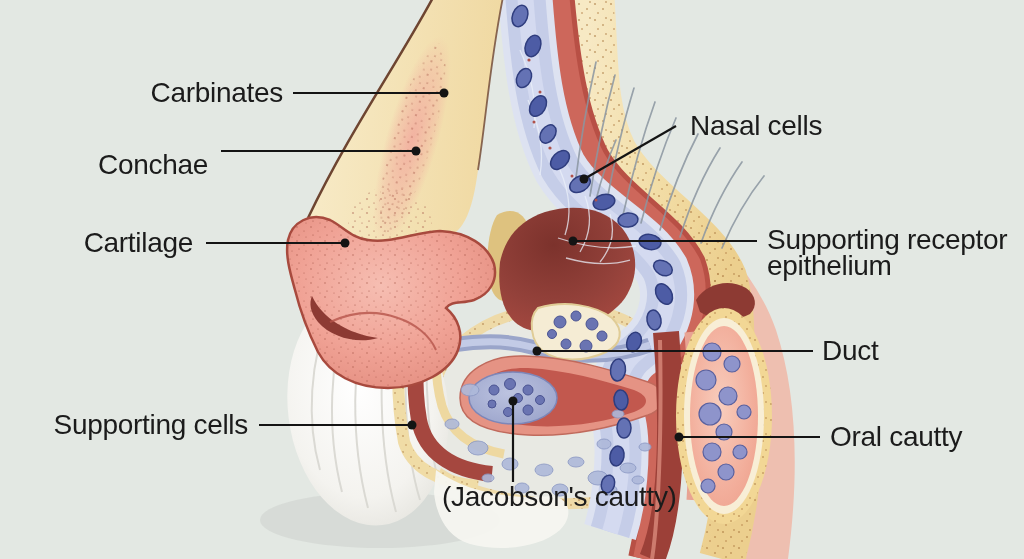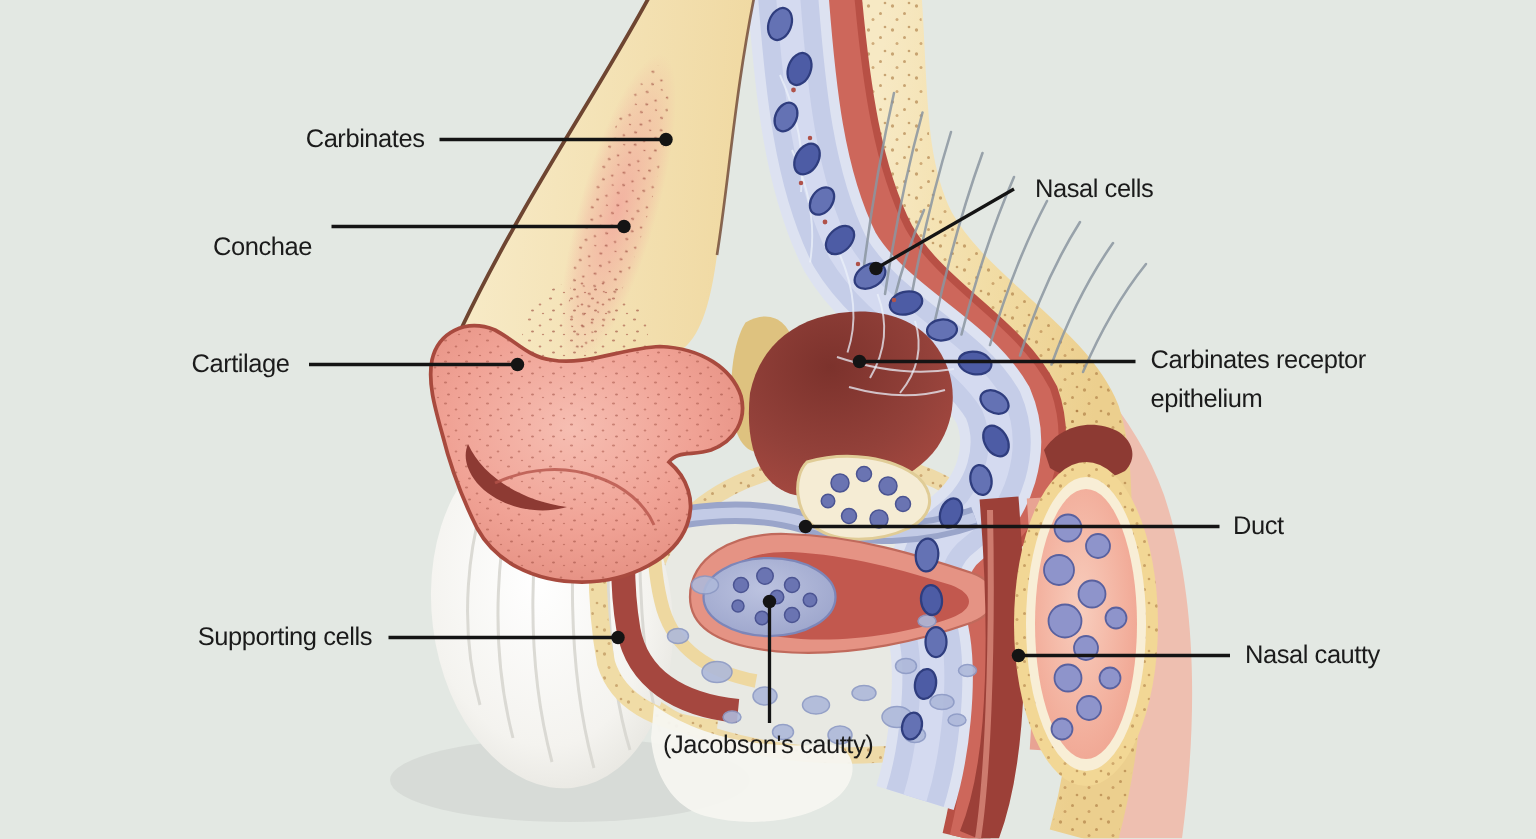--- a/index.html
+++ b/index.html
@@ -1,19 +1,19 @@
 <!DOCTYPE html>
 <html><head>
 <meta charset="utf-8">
 <style>
   html,body{margin:0;padding:0;background:#e3e8e3;}
   .stage{position:relative;width:1024px;height:559px;background:#e3e8e3;overflow:hidden;
          font-family:"Liberation Sans",sans-serif;}
   .stage svg{position:absolute;left:0;top:0;}
-  .lbl{position:absolute;font-size:17px;line-height:28px;font-weight:400;color:#1b1b1b;
+  .lbl{position:absolute;font-size:28px;line-height:28px;font-weight:400;color:#1b1b1b;
        letter-spacing:-0.3px;white-space:nowrap;z-index:2;}
   .lbl.two{line-height:26px;}
   #lbl-carbinates{top:79px;right:741px;text-align:right;}
   #lbl-conchae{top:151px;right:816px;text-align:right;}
   #lbl-cartilage{top:229px;right:831px;}
   #lbl-supporting{top:411px;right:776px;text-align:center;}
   #lbl-nasal{top:112px;left:690px;}
   #lbl-olfactory{top:227px;left:767px;}
   #lbl-duct{top:337px;left:822px;}
   #lbl-oral{top:423px;left:830px;}
@@ -314,22 +314,22 @@
         </g>
   </g>
 </svg>
 
 <div class="lbl" id="lbl-carbinates">Carbinates</div>
 <div class="lbl" id="lbl-conchae">Conchae</div>
 <div class="lbl" id="lbl-cartilage">Cartilage</div>
 <div class="lbl" id="lbl-supporting">Supporting cells</div>
 <div class="lbl" id="lbl-nasal">Nasal cells</div>
 <div class="lbl two" id="lbl-olfactory">
-  <div>Carbinates receptor</div>
+  <div>Supporting receptor</div>
   <div>epithelium</div>
 </div>
 <div class="lbl" id="lbl-duct">Duct</div>
-<div class="lbl" id="lbl-oral">Nasal cautty</div>
+<div class="lbl" id="lbl-oral">Oral cautty</div>
 <div class="lbl two" id="lbl-vno">
   <div>(Jacobson's cautty)</div>
 </div>
 
 </div>
 
 </body></html>

